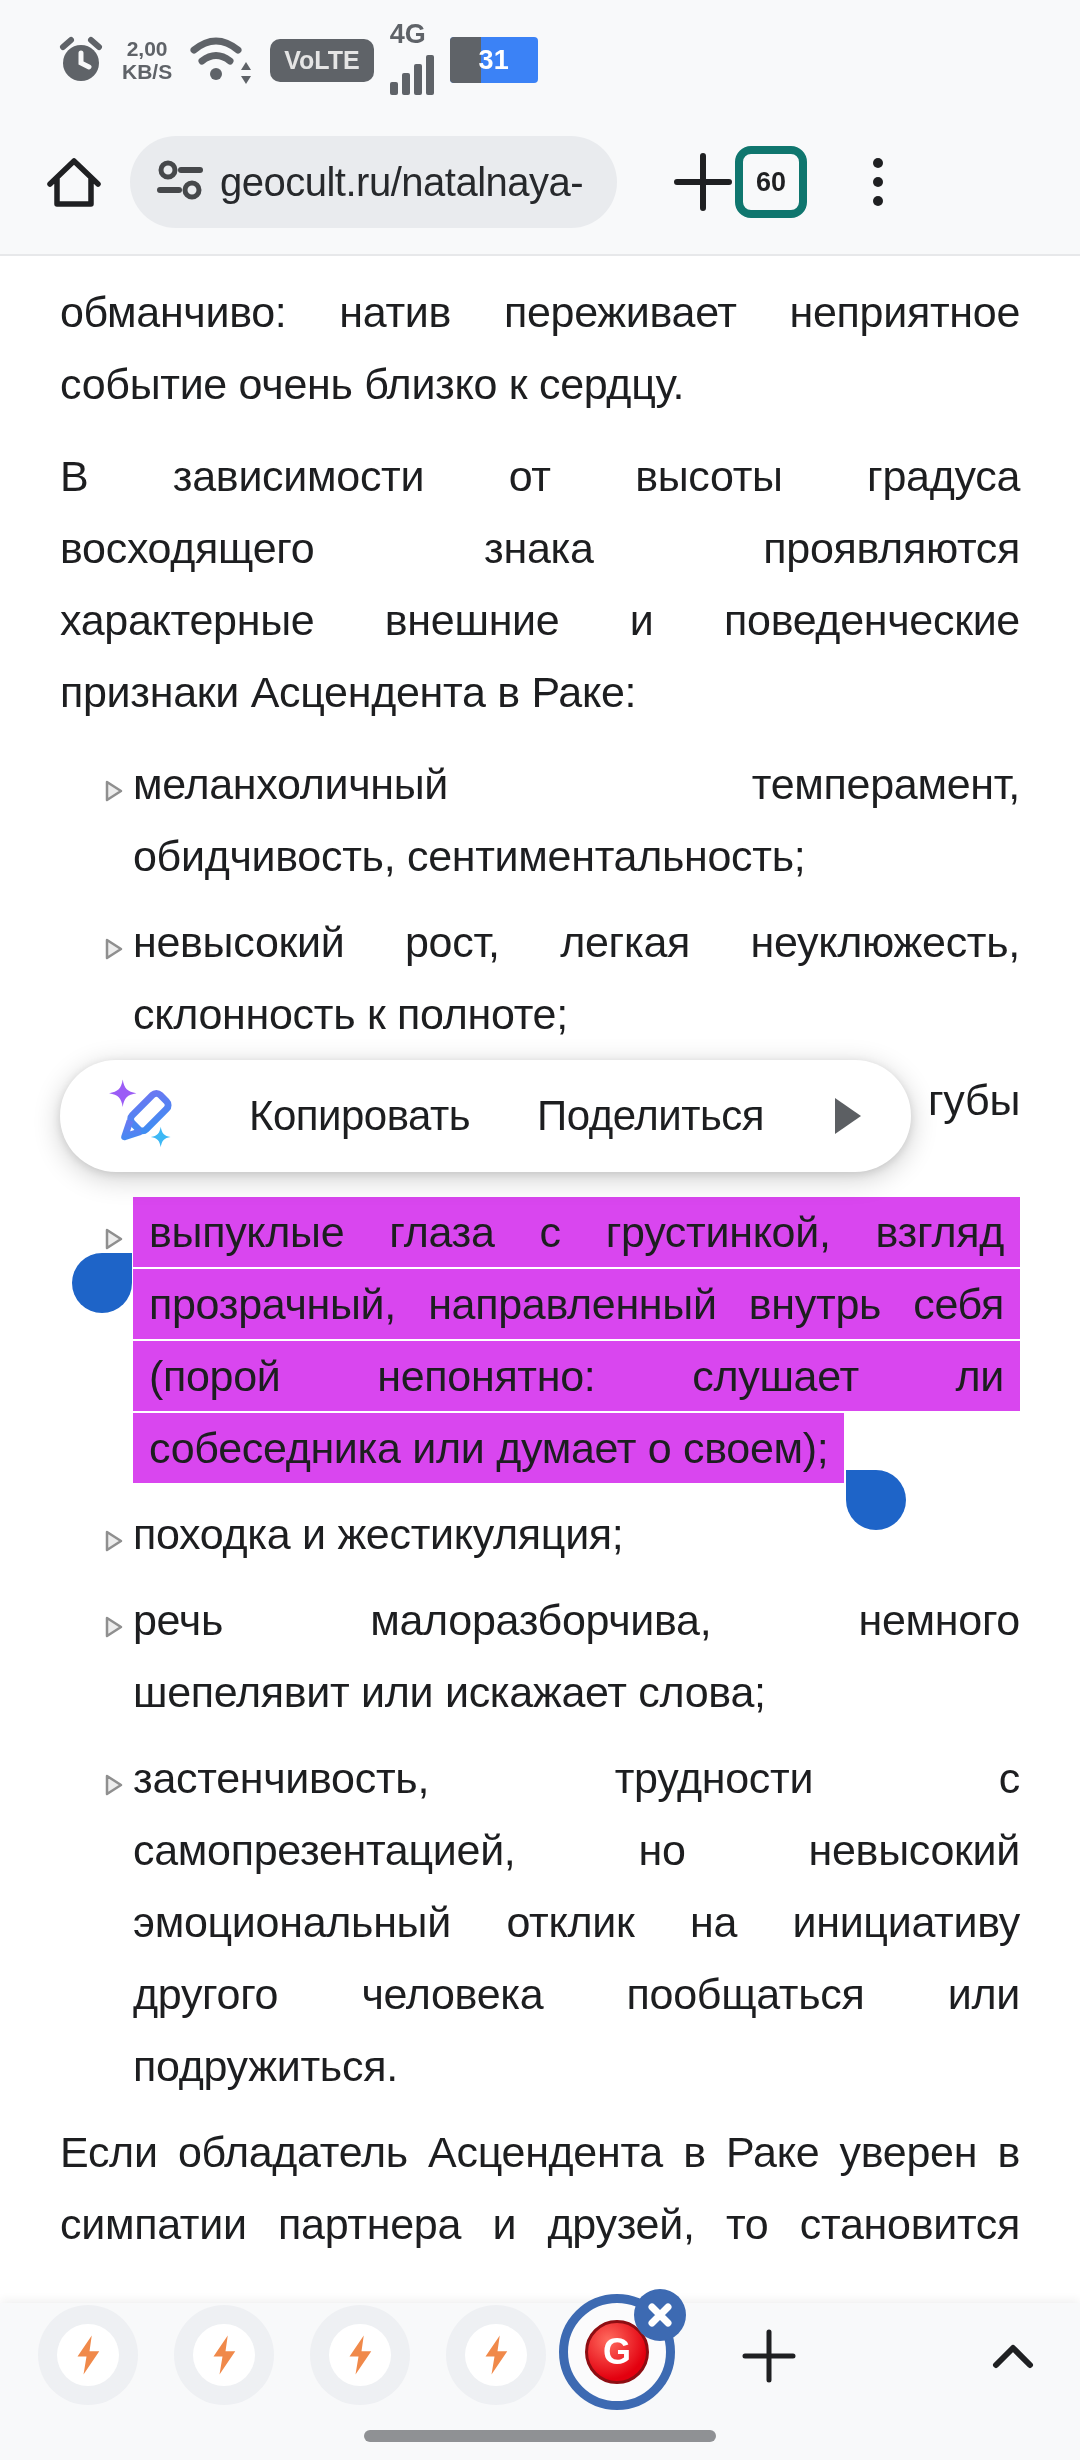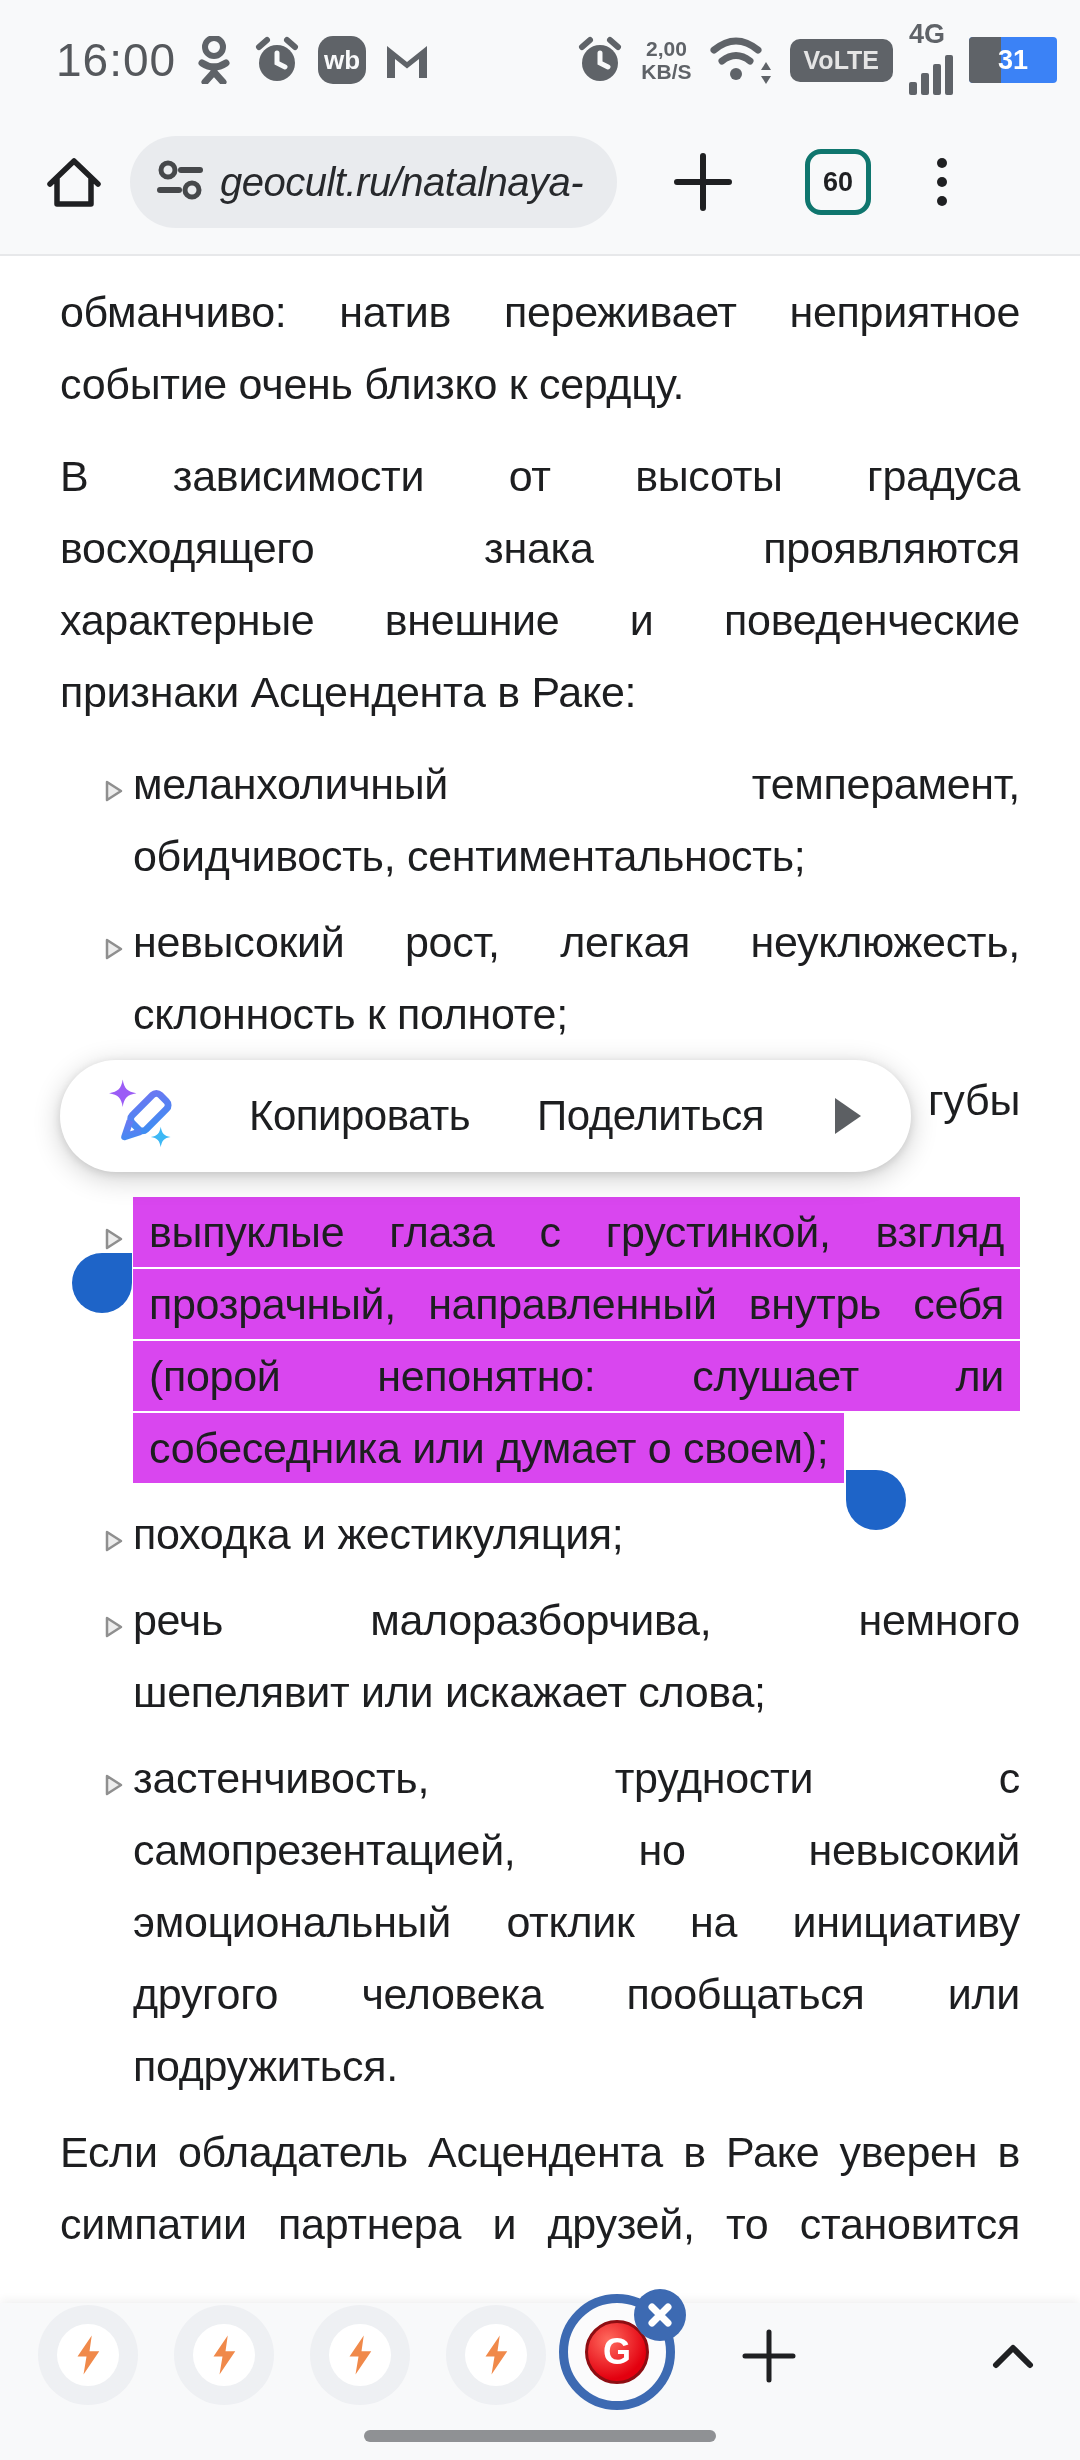--- a/index.html
+++ b/index.html
@@ -23,24 +23,24 @@
   .battery .fill{position:absolute;left:0;top:0;bottom:0;width:36%;background:#5f6368;}
   .battery .pct{position:absolute;inset:0;display:flex;align-items:center;justify-content:center;
     color:#ffffff;font-size:27px;font-weight:bold;}
   .bat-nub{width:7px;height:18px;background:#a9abae;border-radius:0 4px 4px 0;margin-left:-12px;}
   
   .toolbar{position:absolute;top:110px;left:0;width:1080px;height:144px;background:#f8f9fa;
     display:flex;align-items:center;box-sizing:border-box;padding:0 30px;}
   .toolbar-divider{position:absolute;top:254px;left:0;width:1080px;height:2px;background:#e7e8ea;}
   .home-btn{width:88px;display:flex;justify-content:center;}
   .urlpill{height:92px;background:#e9ebee;border-radius:46px;display:flex;align-items:center;
-    padding:0 34px 0 26px;margin-left:12px;gap:16px;font-style:italic;}
+    padding:0 34px 0 26px;margin-left:12px;gap:16px;}
   .urltext{font-size:40px;color:#27292c;letter-spacing:-0.5px;}
   .tb-plus{margin-left:54px;display:flex;}
-  .tabcount{margin-left:70px;width:56px;height:56px;border:5px solid #0f766e;border-radius:16px;
+  .tabcount{width:56px;height:56px;border:8px solid #0f766e;border-radius:16px;
     display:flex;align-items:center;justify-content:center;font-size:27px;font-weight:bold;color:#1f2022;}
   .kebab{margin-left:66px;display:flex;flex-direction:column;gap:9px;}
   .kebab i{width:10px;height:10px;border-radius:50%;background:#1f2022;}
   
   .page{position:absolute;top:256px;left:0;width:1080px;bottom:0;background:#ffffff;}
   .text-col{margin:0 60px;padding-top:20px;color:#1d1e20;font-size:43px;letter-spacing:-0.3px;}
   .line{line-height:72px;min-height:72px;text-align:justify;text-align-last:left;white-space:nowrap;}
   .line.stretch{text-align-last:justify;white-space:normal;}
   .block.paragraph{margin:0 0 20px 0;}
   .block.bullet,.block.bullet-sel,.block.bullet-frag{position:relative;padding-left:73px;margin-bottom:14px;}
@@ -74,43 +74,20 @@
   .bar-plus{position:absolute;left:740px;top:24px;}
   .bar-chevron{position:absolute;left:990px;top:40px;}
   .home-indicator{position:absolute;left:364px;top:2430px;width:352px;height:12px;border-radius:7px;background:#8f9194;z-index:8;}
 </style>
 </head>
 <body>
 
 <div class="screen">
 
   <div class="statusbar">
-    <div class="sb-left">
-      <span class="sb-time">16:00</span>
-      <span class="sb-icon">
-        <svg width="44" height="48" viewBox="0 0 44 48">
-            <circle cx="22" cy="11" r="9" fill="none" stroke="#5f6368" stroke-width="6"></circle>
-            <path d="M10 27 q12 8 24 0" fill="none" stroke="#5f6368" stroke-width="7" stroke-linecap="round"></path>
-            <path d="M22 31 L22 38 M22 36 L13 46 M22 36 L31 46" stroke="#5f6368" stroke-width="7" stroke-linecap="round"></path>
-          </svg>
-      </span>
-      <span class="sb-icon">
-        <svg width="50" height="50" viewBox="0 0 50 50">
-            <circle cx="25" cy="28" r="18" fill="#5f6368"></circle>
-            <path d="M25 18 V28 L33 32" stroke="#f8f9fa" stroke-width="5" fill="none" stroke-linecap="round"></path>
-            <path d="M7 12 L15 5 M43 12 L35 5" stroke="#5f6368" stroke-width="6" stroke-linecap="round"></path>
-          </svg>
-      </span>
-      <span class="wb-badge">wb</span>
-      <span class="sb-icon">
-        <svg width="50" height="46" viewBox="0 0 50 46">
-            <path d="M5 41 V9 l20 16 20-16 V41 h-8 V22 l-12 9.5L13 22 v19 Z" fill="#5f6368"></path>
-          </svg>
-      </span>
-    </div>
     <div class="sb-right">
       <span class="sb-icon">
         <svg width="50" height="50" viewBox="0 0 50 50">
             <circle cx="25" cy="28" r="18" fill="#5f6368"></circle>
             <path d="M25 18 V28 L33 32" stroke="#f8f9fa" stroke-width="5" fill="none" stroke-linecap="round"></path>
             <path d="M7 12 L15 5 M43 12 L35 5" stroke="#5f6368" stroke-width="6" stroke-linecap="round"></path>
           </svg>
       </span>
       <span class="speed">
         <span>2,00</span><br>

